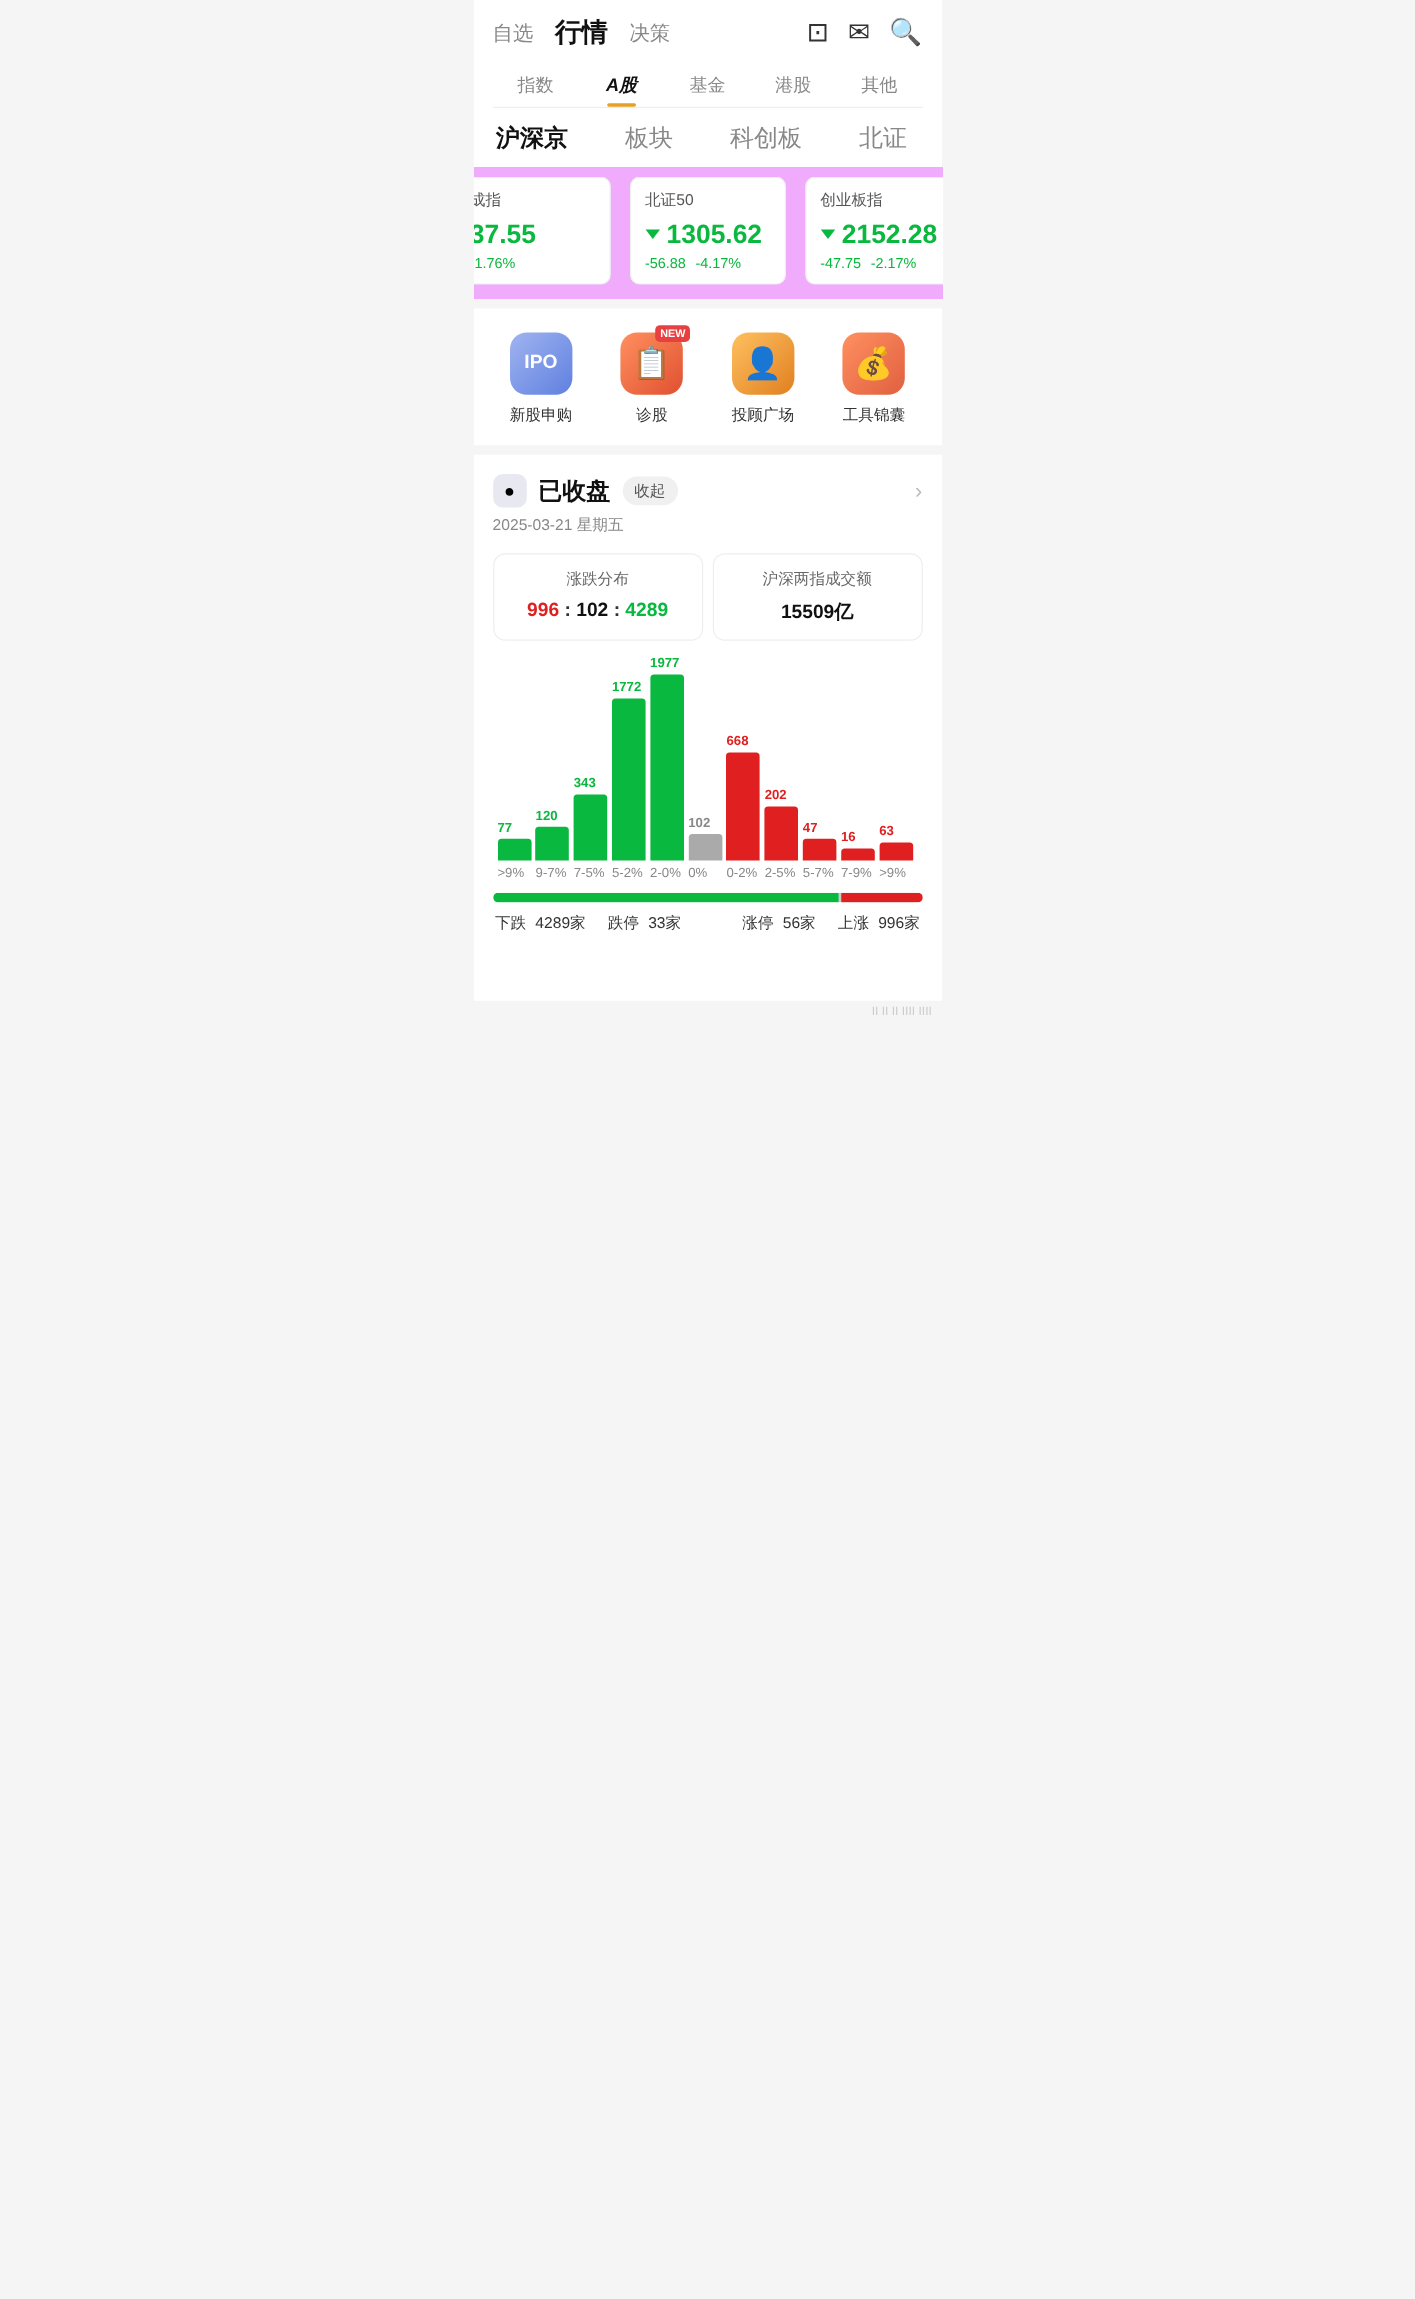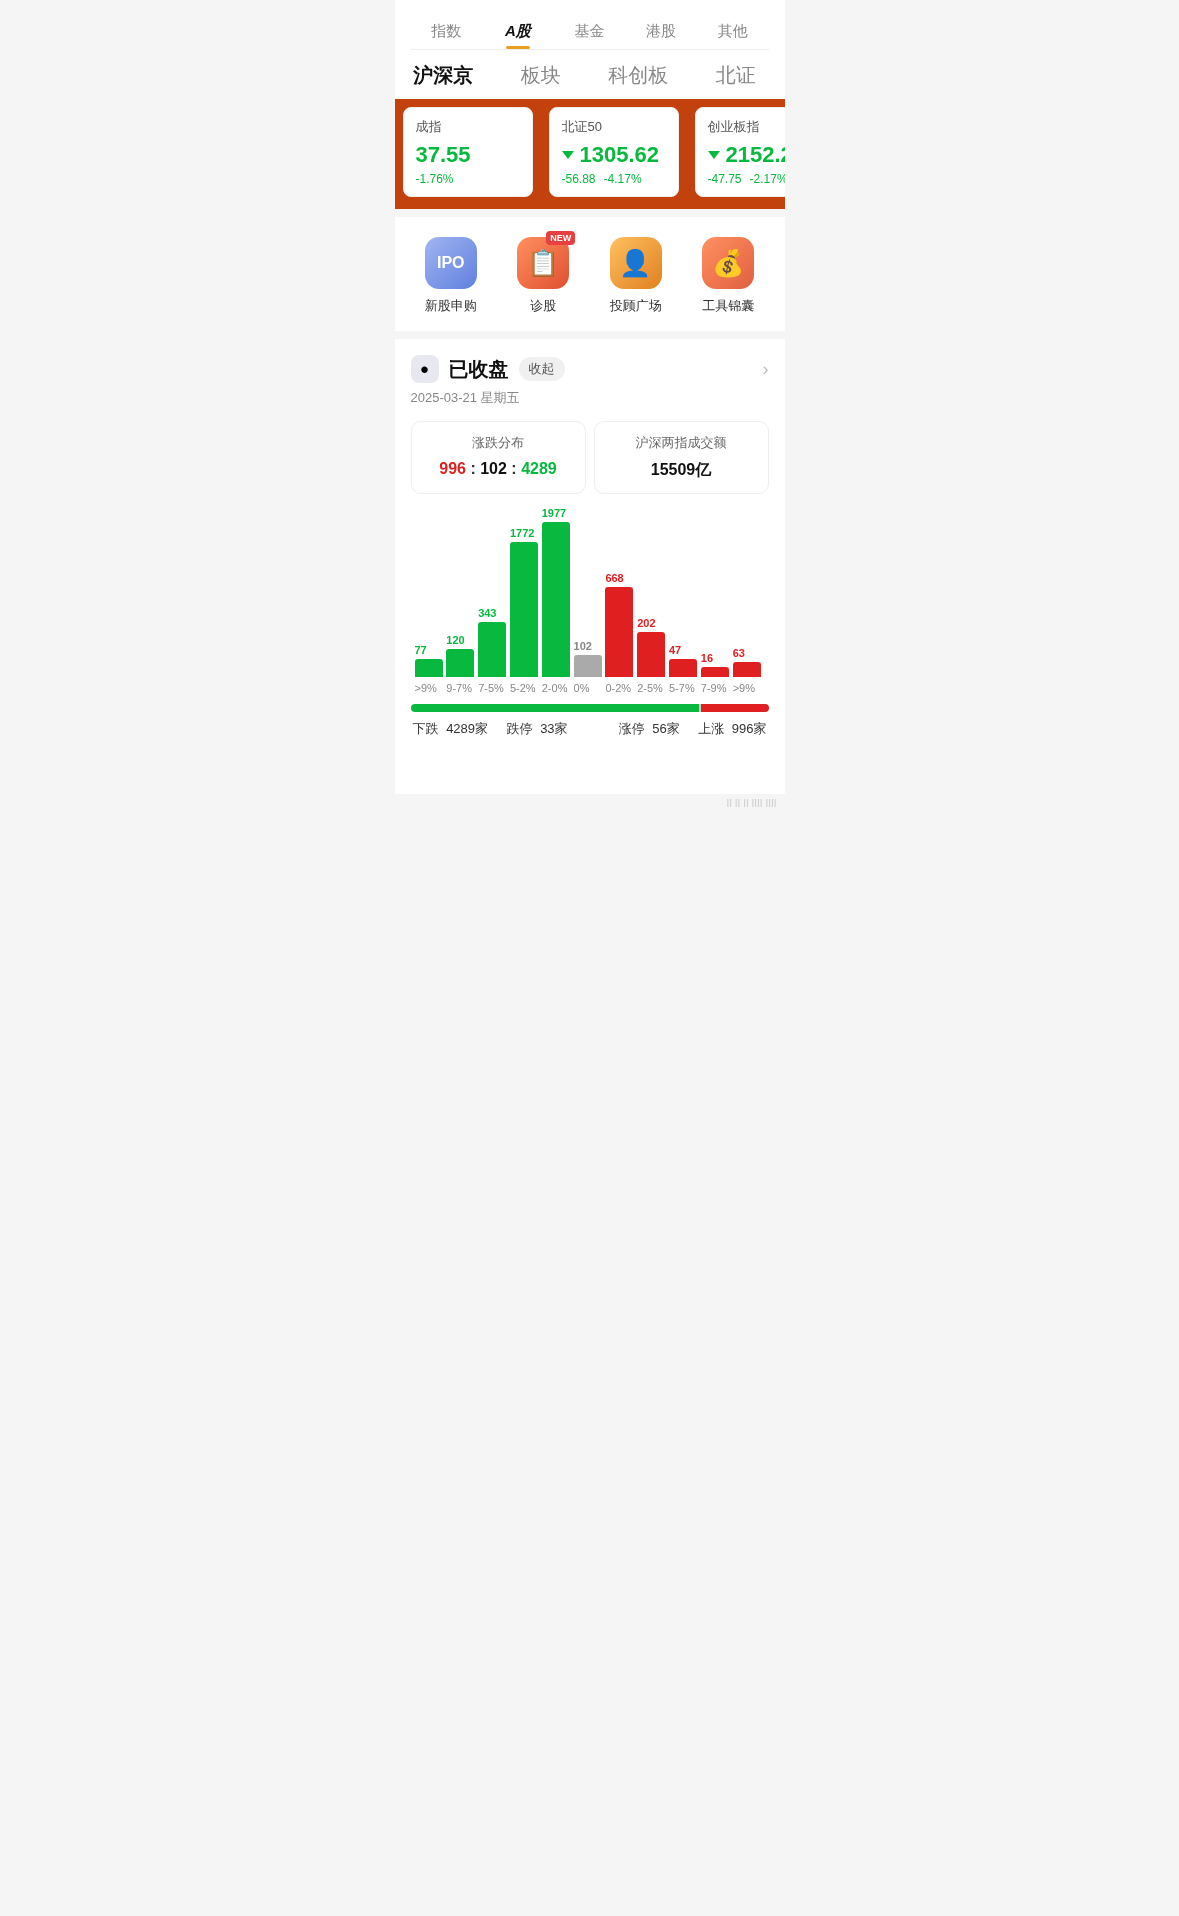--- a/index.html
+++ b/index.html
@@ -93,25 +93,26 @@
       padding: 4px 0;
     }
     .tab2-item.active {
       color: #111;
       font-weight: 700;
     }
 
     
     .index-cards {
       display: flex;
-      background: #c2410c;
+      background: #f0abfc;
       overflow-x: auto;
       padding: 8px 0 12px;
       gap: 8px;
       scrollbar-width: none;
+      justify-content: center;
     }
     .index-cards::-webkit-scrollbar { display: none; }
     .index-card {
       min-width: 130px;
       background: white;
       border-radius: 8px;
       padding: 10px 12px;
       border: 1px solid #eee;
       margin-left: 8px;
     }
@@ -336,20 +337,32 @@
       text-align: right;
       padding: 4px 8px;
       font-size: 10px;
       color: #ccc;
     }
   </style>
 </head>
 <body>
 
 <div class="header">
+  <div class="header-top">
+    <div class="header-nav">
+      <span>自选</span>
+      <span class="active">行情</span>
+      <span>决策</span>
+    </div>
+    <div class="header-icons">
+      <span class="header-icon">⊡</span>
+      <span class="header-icon">✉</span>
+      <span class="header-icon">🔍</span>
+    </div>
+  </div>
 
   <div class="tabs-row">
     <div class="tab-item">指数</div>
     <div class="tab-item active">A股</div>
     <div class="tab-item">基金</div>
     <div class="tab-item">港股</div>
     <div class="tab-item">其他</div>
   </div>
 </div>
 

